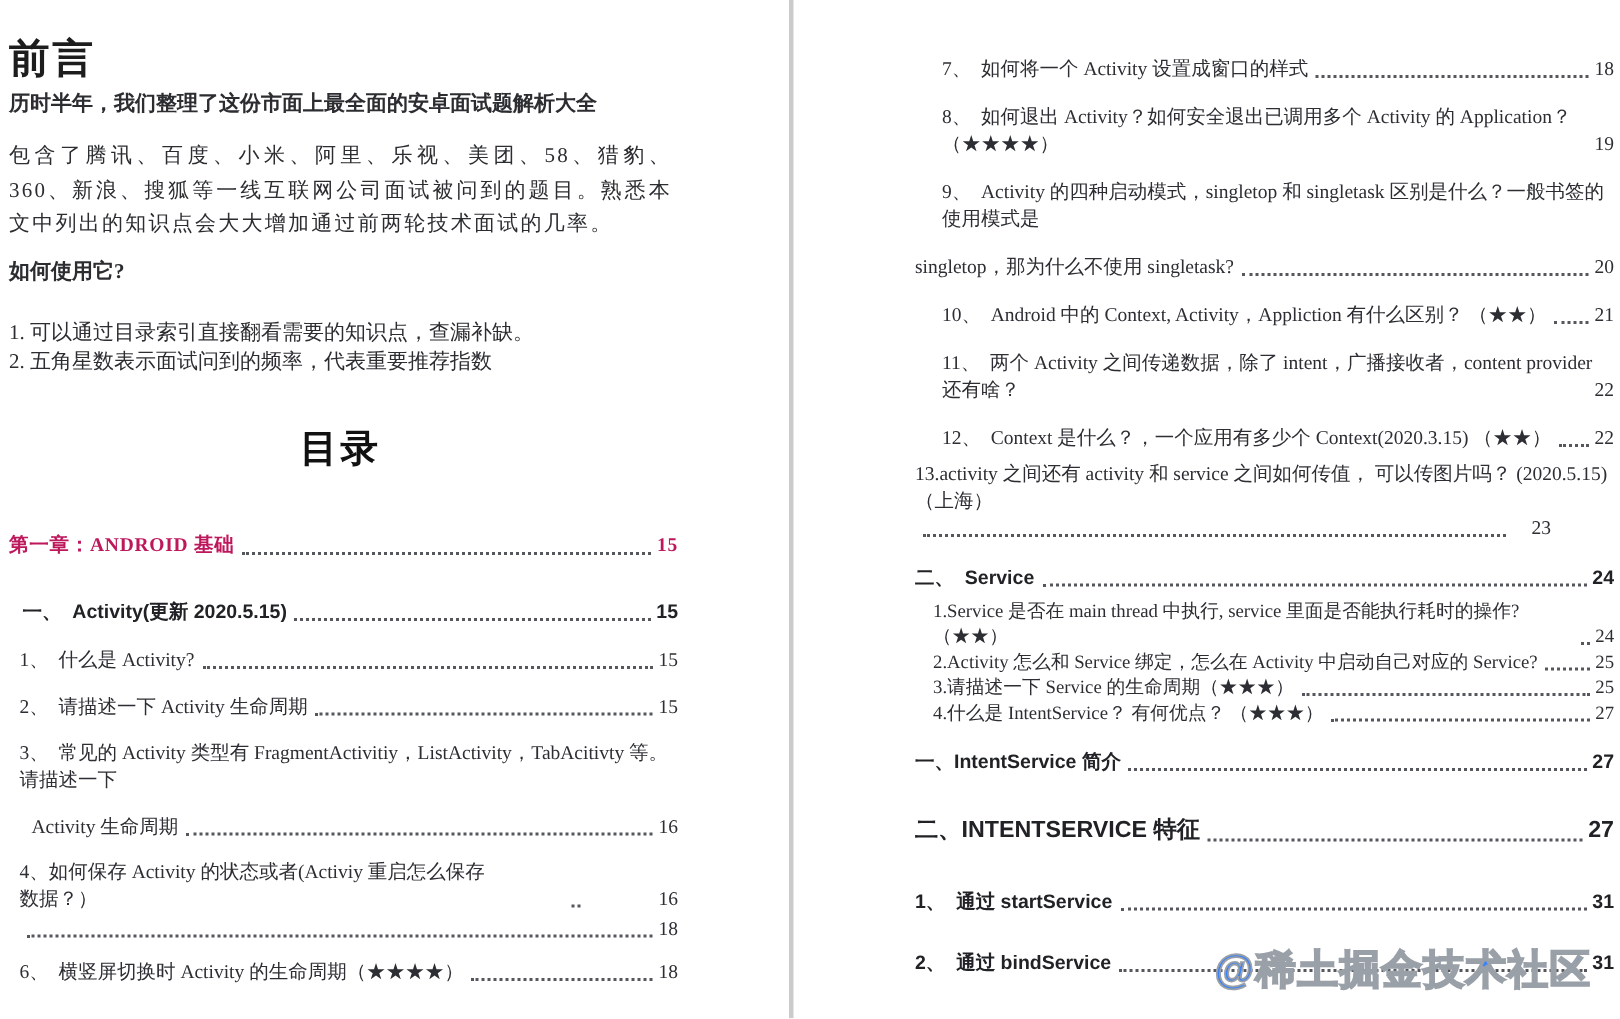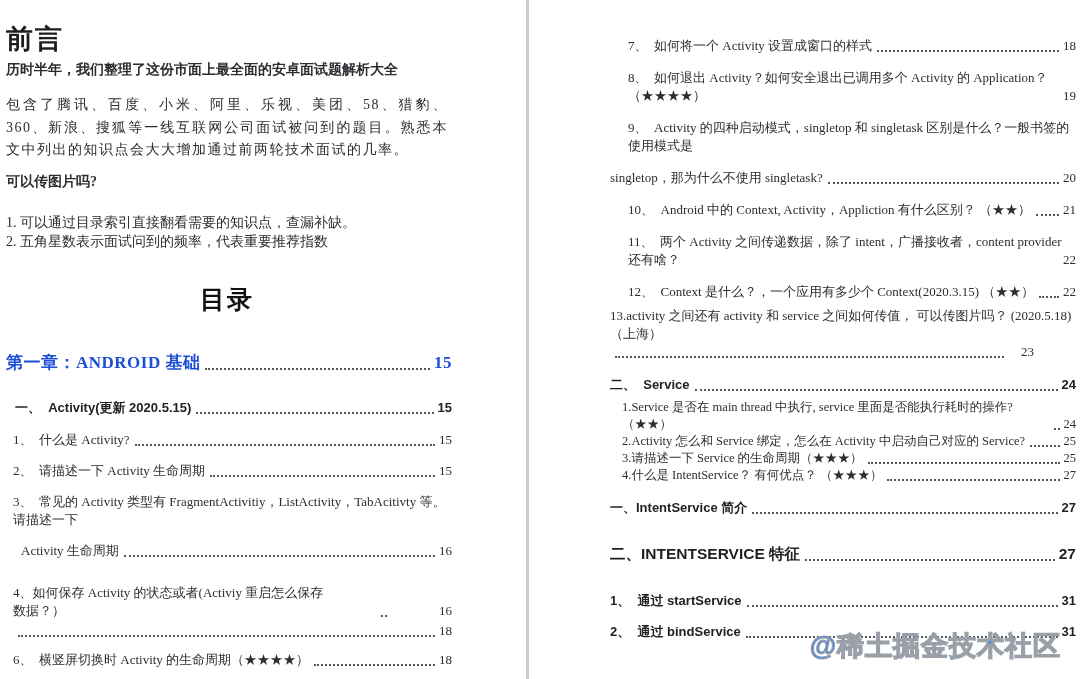--- a/index.html
+++ b/index.html
@@ -45,21 +45,21 @@
     font-size:13px;line-height:18px;color:#2c2e33;
   }
   .row .txt{white-space:pre-wrap;}
   .row .dots{
     flex:1 1 auto;min-width:6px;
     border-bottom:2px dotted #55575c;
     margin:0 3px 3px 5px;
   }
   .row .pg{padding-left:1px;}
   .row.chapter{
-    font-weight:bold;font-size:17px;line-height:20px;color:#1d4ed8;
+    font-weight:bold;font-size:13px;line-height:20px;color:#be185d;
     letter-spacing:.5px;
   }
   .row.sec{
     font-weight:bold;
     font-family:"Liberation Sans","DejaVu Sans",sans-serif;
     font-size:13px;line-height:19px;color:#202226;
   }
   .row.big{font-size:15.5px;line-height:21px;}
   .row.sub{font-size:12.5px;line-height:17px;}
   .row.inset .pg{margin-right:42px;padding-left:14px;}
@@ -81,21 +81,21 @@
 </style>
 </head>
 <body>
 
 <div class="page-wrap">
 
   <div class="left-page">
     <div class="preface-h">前言</div>
     <div class="para b" style="margin-top:6px">历时半年，我们整理了这份市面上最全面的安卓面试题解析大全</div>
     <div class="para just" style="margin-top:15px">包含了腾讯、百度、小米、阿里、乐视、美团、58、猎豹、360、新浪、搜狐等一线互联网公司面试被问到的题目。熟悉本文中列出的知识点会大大增加通过前两轮技术面试的几率。</div>
-    <div class="para b" style="margin-top:10px">可以传图片吗?</div>
+    <div class="para b" style="margin-top:10px">如何使用它?</div>
     <div class="para" style="margin-top:22px">1. 可以通过目录索引直接翻看需要的知识点，查漏补缺。</div>
     <div class="para">2. 五角星数表示面试问到的频率，代表重要推荐指数</div>
     <div class="toc-h" style="margin-top:32px">目录</div>
 
     <div class="left-toc">
 
     <div class="row chapter" style="margin-top: 38px;">
           <span class="txt">第一章：ANDROID 基础</span>
           <span class="dots"></span>
           <span class="pg">15</span>
@@ -117,21 +117,21 @@
         </div>
         <div class="row item" style="margin-top: 13px;">
           <span class="txt">3、  常见的 Activity 类型有 FragmentActivitiy，ListActivity，TabAcitivty 等。请描述一下</span>
 
         </div>
         <div class="row cont" style="margin-top: 13px;">
           <span class="txt">Activity 生命周期</span>
           <span class="dots"></span>
           <span class="pg">16</span>
         </div>
-        <div class="row item" style="margin-top: 24px; gap: 48px;">
+        <div class="row item" style="margin-top: 12px; gap: 48px;">
           <span class="txt">4、如何保存 Activity 的状态或者(Activiy 重启怎么保存数据？）</span>
           <span class="dots"></span>
           <span class="pg">16</span>
         </div>
         <div class="row item" style="margin-top: 2px;">
           <span class="dots"></span>
           <span class="pg">18</span>
         </div>
         <div class="row item" style="margin-top: 11px;">
           <span class="txt">6、  横竖屏切换时 Activity 的生命周期（★★★★）</span>
@@ -174,21 +174,21 @@
           <span class="txt">11、  两个 Activity 之间传递数据，除了 intent，广播接收者，content provider 还有啥？</span>
 
           <span class="pg">22</span>
         </div>
         <div class="row item" style="margin-top: 14px;">
           <span class="txt">12、  Context 是什么？，一个应用有多少个 Context(2020.3.15) （★★）</span>
           <span class="dots"></span>
           <span class="pg">22</span>
         </div>
         <div class="row cont" style="margin-top: 6px;">
-          <span class="txt">13.activity 之间还有 activity 和 service 之间如何传值， 可以传图片吗？ (2020.5.18)（上海）</span>
+          <span class="txt">13.activity 之间还有 activity 和 service 之间如何传值， 可以传图片吗？ (2020.5.15)（上海）</span>
 
         </div>
         <div class="row cont inset" style="margin-top: 0px;">
           <span class="txt"></span>
           <span class="dots"></span>
           <span class="pg">23</span>
         </div>
         <div class="row sec" style="margin-top: 14px;">
           <span class="txt">二、  Service</span>
           <span class="dots"></span>
@@ -222,21 +222,21 @@
         <div class="row sec big" style="margin-top: 26px;">
           <span class="txt">二、INTENTSERVICE 特征</span>
           <span class="dots"></span>
           <span class="pg">27</span>
         </div>
         <div class="row sec" style="margin-top: 27px;">
           <span class="txt">1、  通过 startService</span>
           <span class="dots"></span>
           <span class="pg">31</span>
         </div>
-        <div class="row sec" style="margin-top: 12px;">
+        <div class="row sec" style="margin-top: 22px;">
           <span class="txt">2、  通过 bindService</span>
           <span class="dots"></span>
           <span class="pg">31</span>
         </div>
       </div>
   </div>
 
   <div class="watermark">@稀土掘金技术社区</div>
 
 </div>

